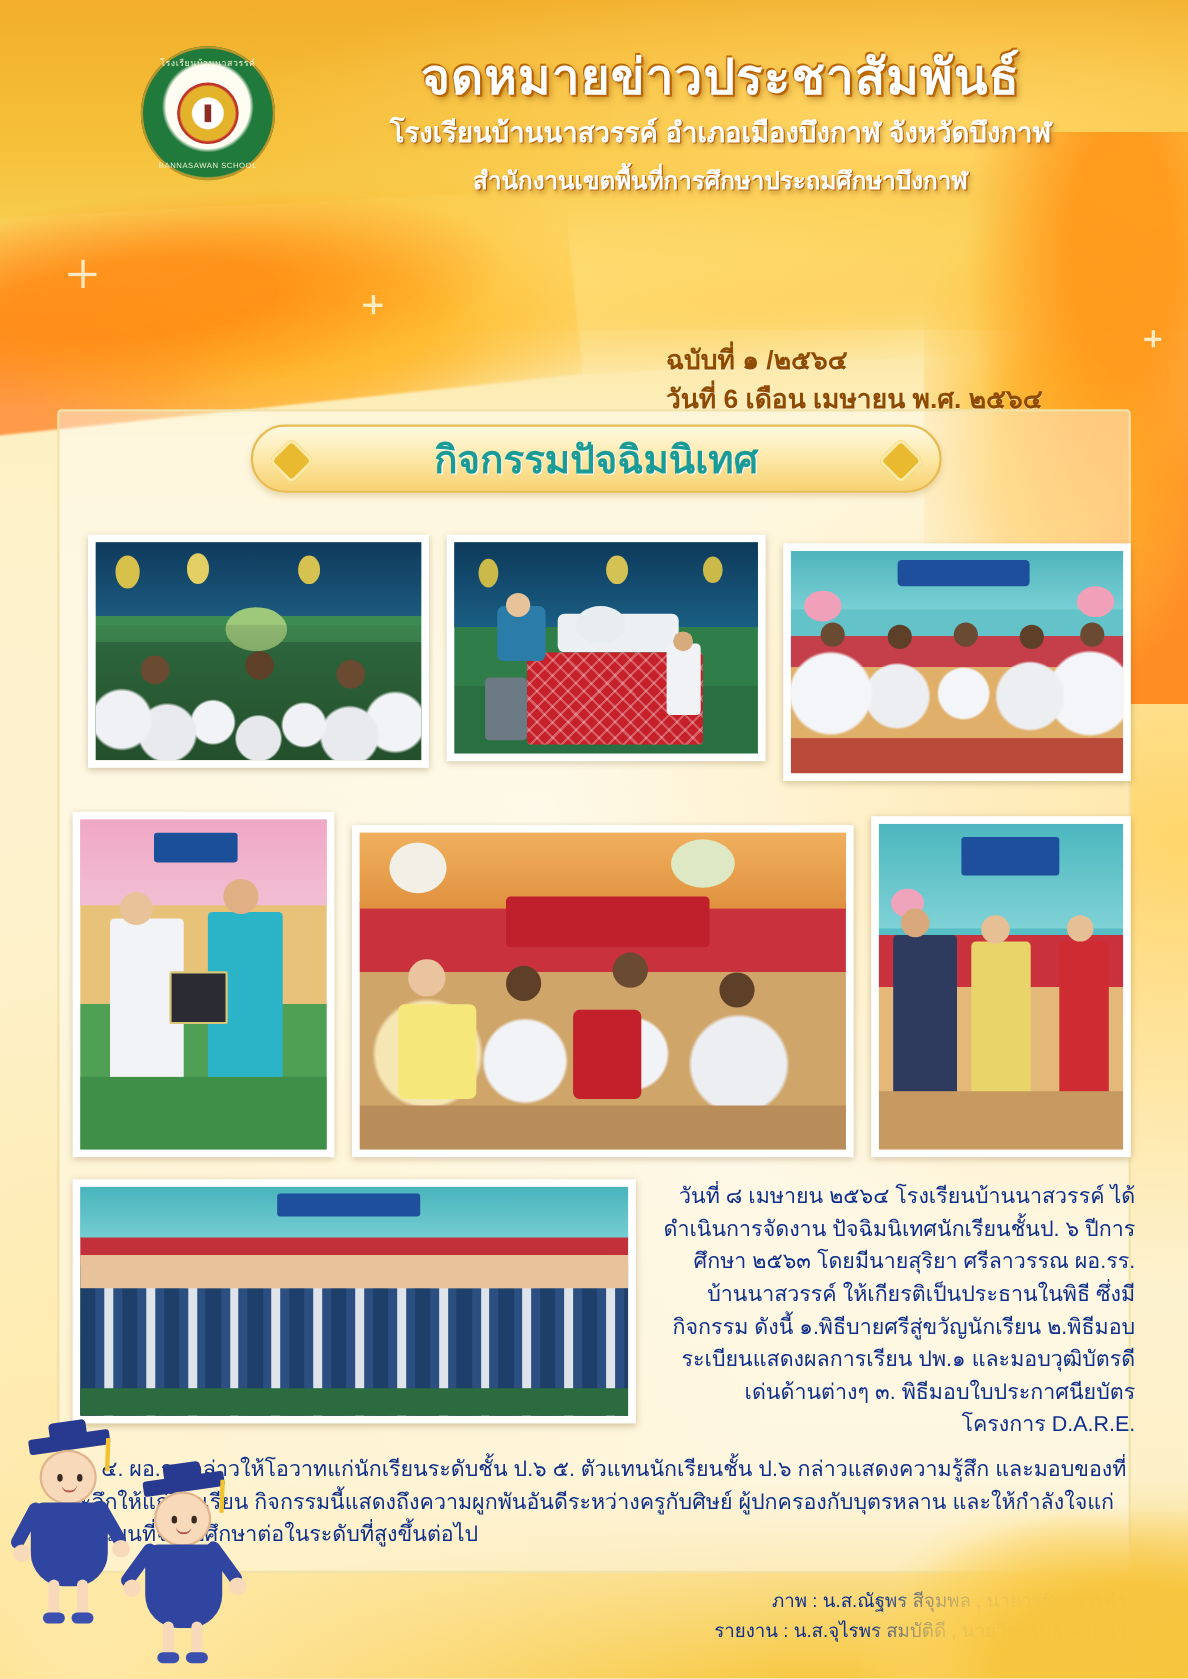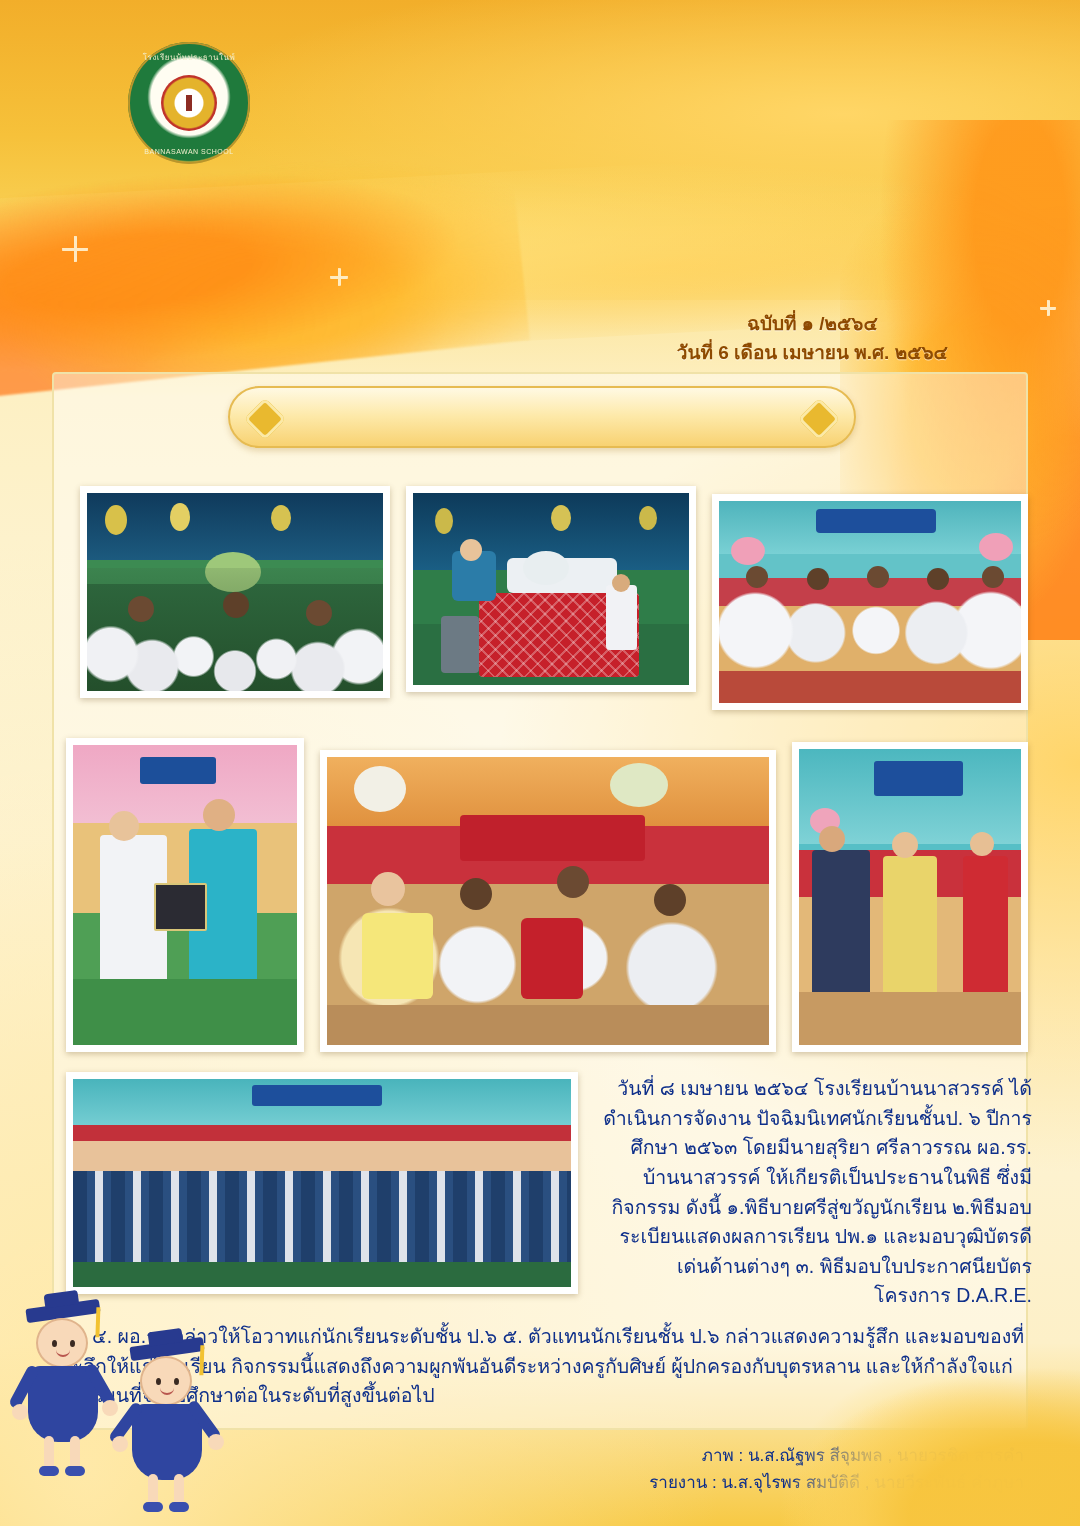--- a/index.html
+++ b/index.html
@@ -143,24 +143,24 @@
     font-size: 22px;
     font-weight: bold;
     color: #ffffff;
     text-shadow: 1px 1px 0 #b4600a, 2px 3px 5px rgba(120,60,0,.4);
   }
 
   
   .issue-info {
     position: absolute;
     right: 132px; top: 310px;
-    text-align: center;
+    text-align: left;
     color: #8e4a00;
     font-weight: bold;
-    font-size: 19px;
+    font-size: 24px;
     line-height: 1.5;
     text-shadow: 0 1px 0 rgba(255,255,255,.6);
   }
 
   
   .banner {
     position: absolute;
     left: 228px; top: 386px;
     width: 628px; height: 62px;
     background: linear-gradient(180deg, #fff9e3 0%, #fde9a9 48%, #f8d272 100%);
@@ -286,35 +286,41 @@
 <div class="page">
 
   <div class="header"></div>
   <div class="swirl swirl-left"></div>
   <div class="swirl swirl-right"></div>
   <div class="sparkle" style="left:62px; top:236px;"></div>
   <div class="sparkle" style="left:330px; top:268px; width:18px;height:18px;"></div>
   <div class="sparkle" style="left:1040px; top:300px; width:16px;height:16px;"></div>
 
   <div class="logo">
-    <div class="logo-text-top">โรงเรียนบ้นประธานในพ์</div>
+    <div class="logo-text-top">โรงเรียนบ้านนาสวรรค์</div>
     <div class="logo-core"></div>
     <div class="logo-text-bottom">BANNASAWAN SCHOOL</div>
   </div>
 
+  <div class="title-block">
+    <div class="main-title">จดหมายข่าวประชาสัมพันธ์</div>
+    <div class="sub-title">โรงเรียนบ้านนาสวรรค์  อำเภอเมืองบึงกาฬ  จังหวัดบึงกาฬ</div>
+    <div class="sub-title-2">สำนักงานเขตพื้นที่การศึกษาประถมศึกษาบึงกาฬ</div>
+  </div>
 
   <div class="issue-info">
     <div>ฉบับที่ ๑ /๒๕๖๔</div>
     <div>วันที่ 6 เดือน เมษายน พ.ศ. ๒๕๖๔</div>
   </div>
 
   <div class="inner-border"></div>
 
   <div class="banner">
     <div class="diamond left"></div>
+    <div class="banner-text">กิจกรรมปัจฉิมนิเทศ</div>
     <div class="diamond right"></div>
   </div>
 
   <div class="photo" style="left:80px; top:486px; width:310px; height:212px;">
     <div class="img" style="background:linear-gradient(180deg,#1d4f73 0 16%,#2e6f44 16% 30%,#3c8b52 30% 46%,#2c6b3f 46% 100%);">
       <div class="stage" style="top:0;height:34%;background:linear-gradient(180deg,#0f3a5c,#1c5a7e);"></div>
       <div class="blob" style="left:6%;top:6%;width:22px;height:30px;background:#d8c14a;"></div>
       <div class="blob" style="left:28%;top:5%;width:20px;height:28px;background:#e3cf63;"></div>
       <div class="blob" style="left:62%;top:6%;width:20px;height:26px;background:#d6c251;"></div>
       <div class="blob" style="left:40%;top:30%;width:56px;height:40px;background:#9ec87a;"></div>

